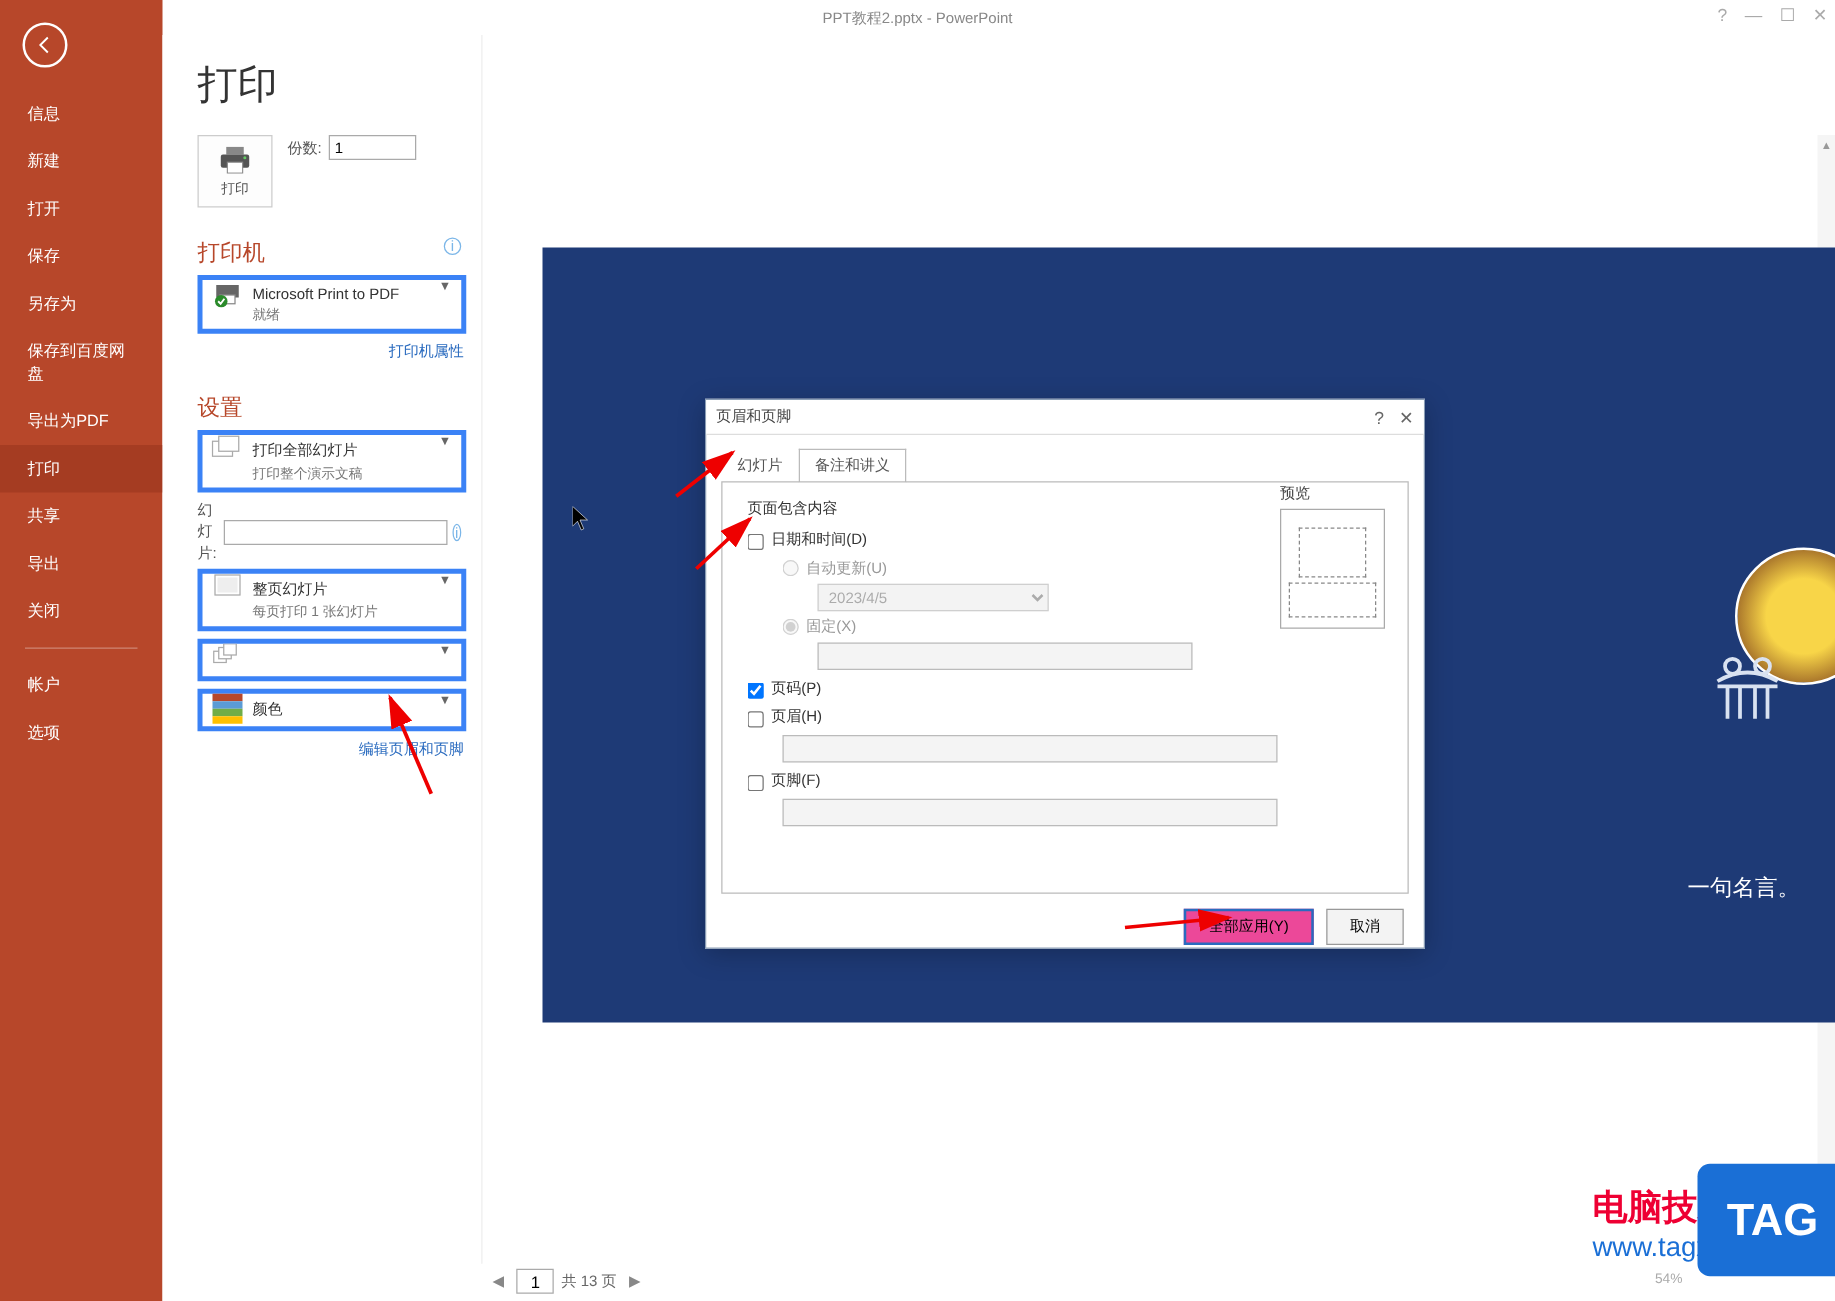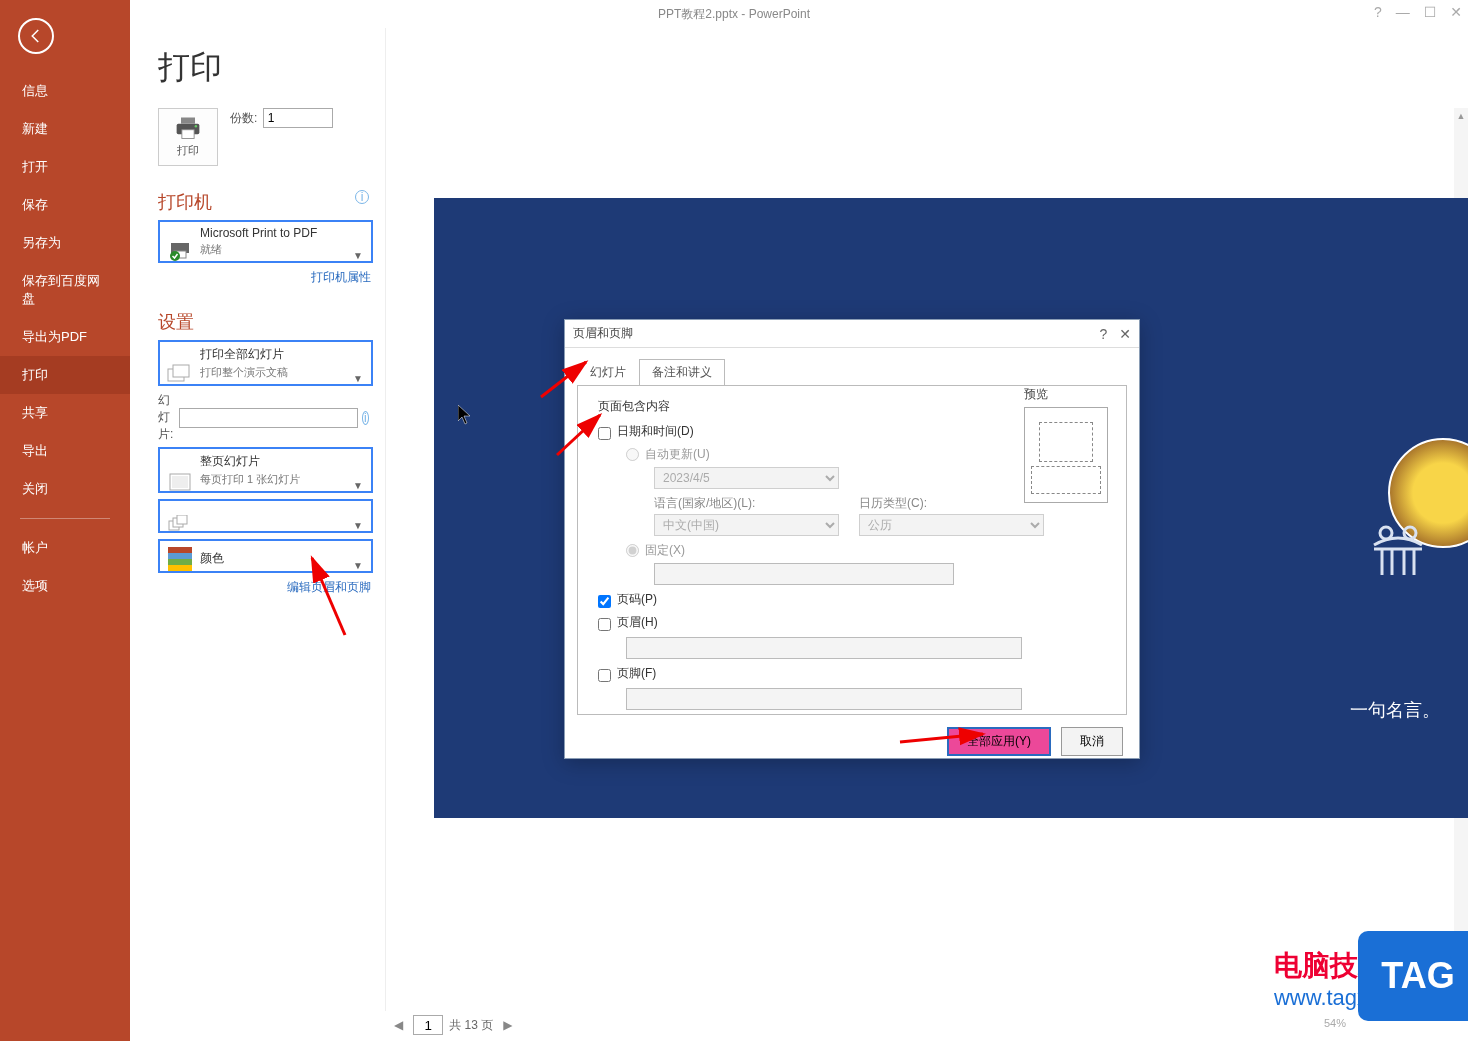--- a/index.html
+++ b/index.html
@@ -24,21 +24,21 @@
 .panel { position: absolute; left: 130px; top: 28px; width: 255px; height: calc(100% - 28px); background: #fff; padding: 18px 12px; }
 .panel h1 { font-size: 32px; font-weight: 300; color: #333; margin-bottom: 18px; margin-left: 16px; }
 .print-row { display: flex; gap: 12px; align-items: flex-start; margin-left: 16px; }
 .print-btn { width: 60px; height: 58px; border: 1px solid #ccc; background: #fdfdfd; display: flex; flex-direction: column; align-items: center; justify-content: center; cursor: pointer; }
 .print-btn svg { width: 28px; height: 22px; }
 .print-btn span { font-size: 11px; color: #555; margin-top: 4px; }
 .copies-lbl { font-size: 12px; color: #555; margin-right: 1px; }
 .copies-input { width: 70px; height: 20px; border: 1px solid #aaa; padding: 0 4px; font-size: 12px; }
 .sect-title { color: #b7472a; font-size: 18px; margin: 24px 0 6px 16px; font-weight: 400; }
 .info-icon { float: right; color: #7bb6e8; font-size: 12px; margin-right: 4px; border: 1px solid #7bb6e8; border-radius: 50%; width: 14px; height: 14px; text-align: center; line-height: 12px; }
-.dbox { margin: 0 0 6px 16px; border: 2px solid #3b82f6; background: #fff; min-height: 34px; display: flex; align-items: flex-end; position: relative; cursor: pointer; }
+.dbox { margin: 0 0 6px 16px; border: 4px solid #3b82f6; background: #fff; min-height: 34px; display: flex; align-items: flex-start; position: relative; cursor: pointer; }
 .dbox .icon { width: 40px; display: flex; align-items: center; justify-content: center; }
 .dbox .txt { flex: 1; padding: 4px 0; }
 .dbox .line1 { font-size: 12px; color: #333; }
 .dbox .line2 { font-size: 11px; color: #777; margin-top: 2px; }
 .dbox .chev { position: absolute; right: 8px; color: #666; font-size: 10px; }
 .link { color: #2a6bbf; font-size: 12px; text-align: right; margin: 2px 2px 0 0; cursor: pointer; }
 .slides-row { display: flex; align-items: center; margin: 4px 0 4px 16px; gap: 4px; }
 .slides-row label { font-size: 12px; color: #555; }
 .slides-row input { flex: 1; height: 20px; border: 1px solid #aaa; }
 .colorline { display: flex; flex-direction: column; }
@@ -288,30 +288,20 @@
     <div class="sub">
       <div class="radio-row">
         <input type="radio" disabled="" style="">
         <label>自动更新(U)</label>
       </div>
       <div class="sub">
         <select class="select-dis" disabled="">
           <option>2023/4/5</option>
         </select>
       </div>
-      <div class="row2">
-        <div class="col">
-          <label>语言(国家/地区)(L):</label>
-          <select class="select-dis" disabled=""><option>中文(中国)</option></select>
-        </div>
-        <div class="col">
-          <label>日历类型(C):</label>
-          <select class="select-dis" disabled=""><option>公历</option></select>
-        </div>
-      </div>
       <div class="radio-row">
         <input type="radio" disabled="" checked="" style="">
         <label>固定(X)</label>
       </div>
       <div class="sub"><input class="txtinput" style="width: 300px;" disabled=""></div>
     </div>
 
     <div class="chk-row">
       <input type="checkbox" checked="" style="">
       <label>页码(P)</label>

